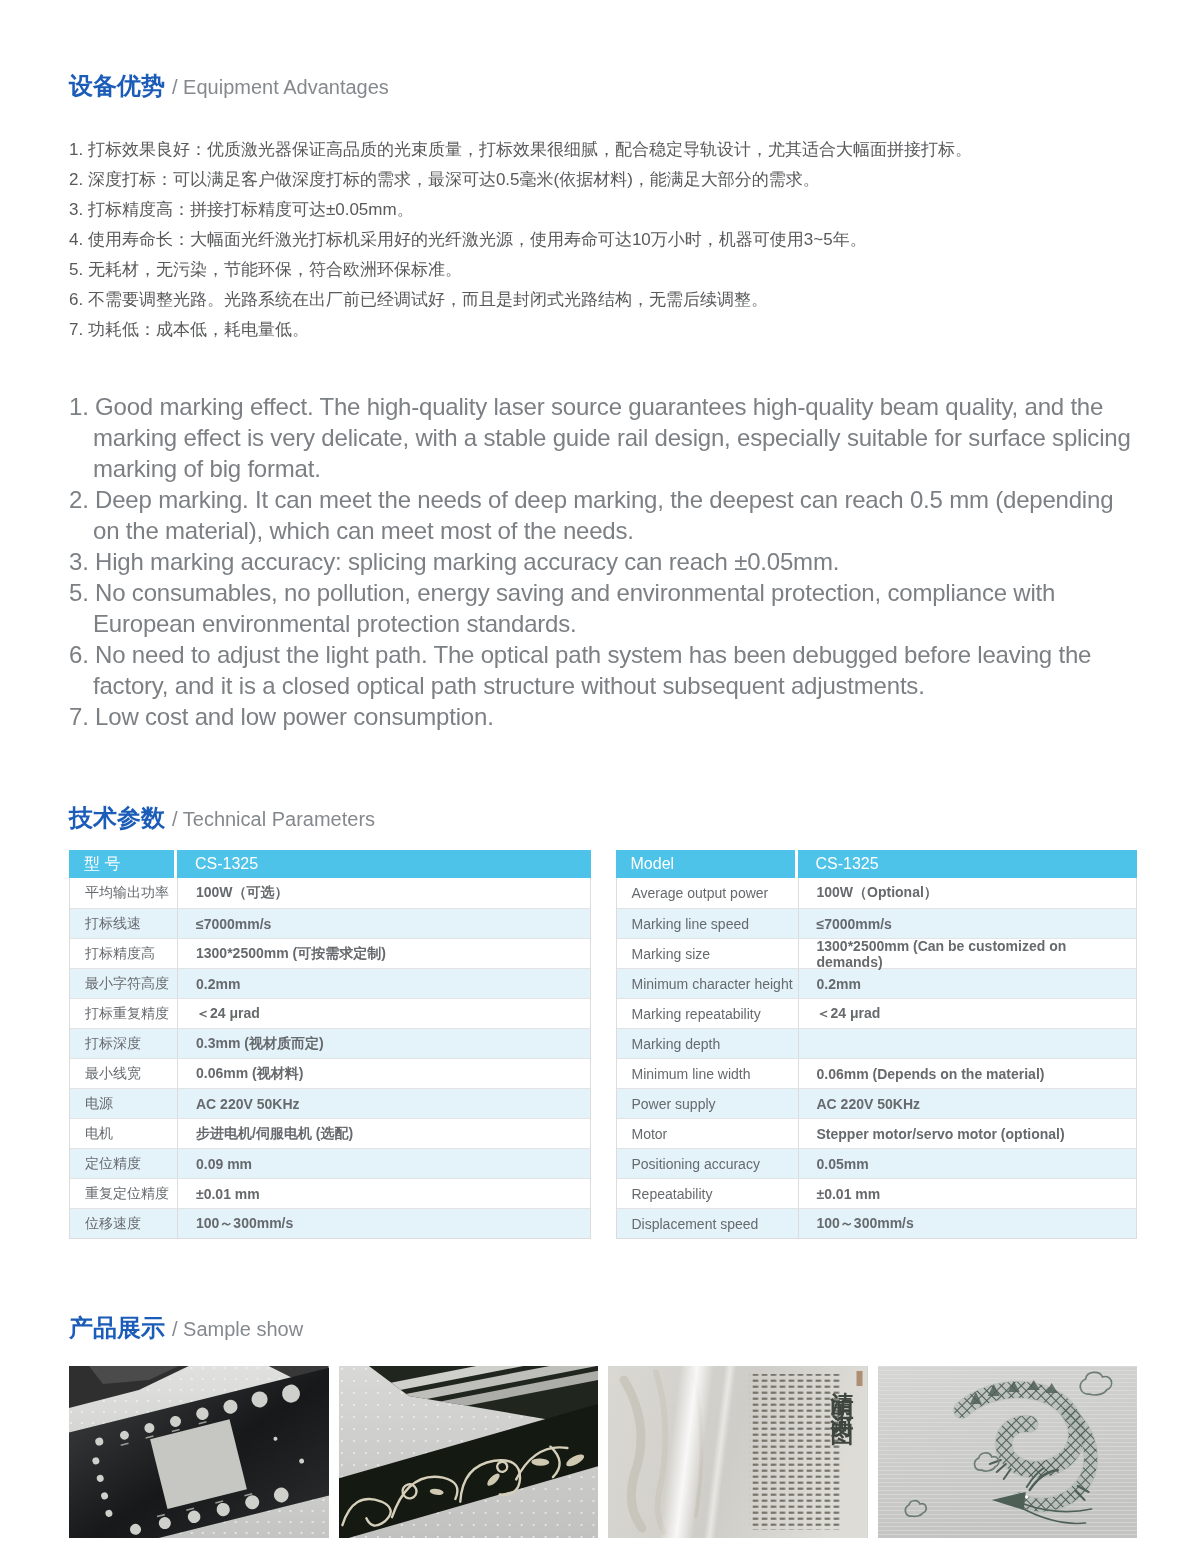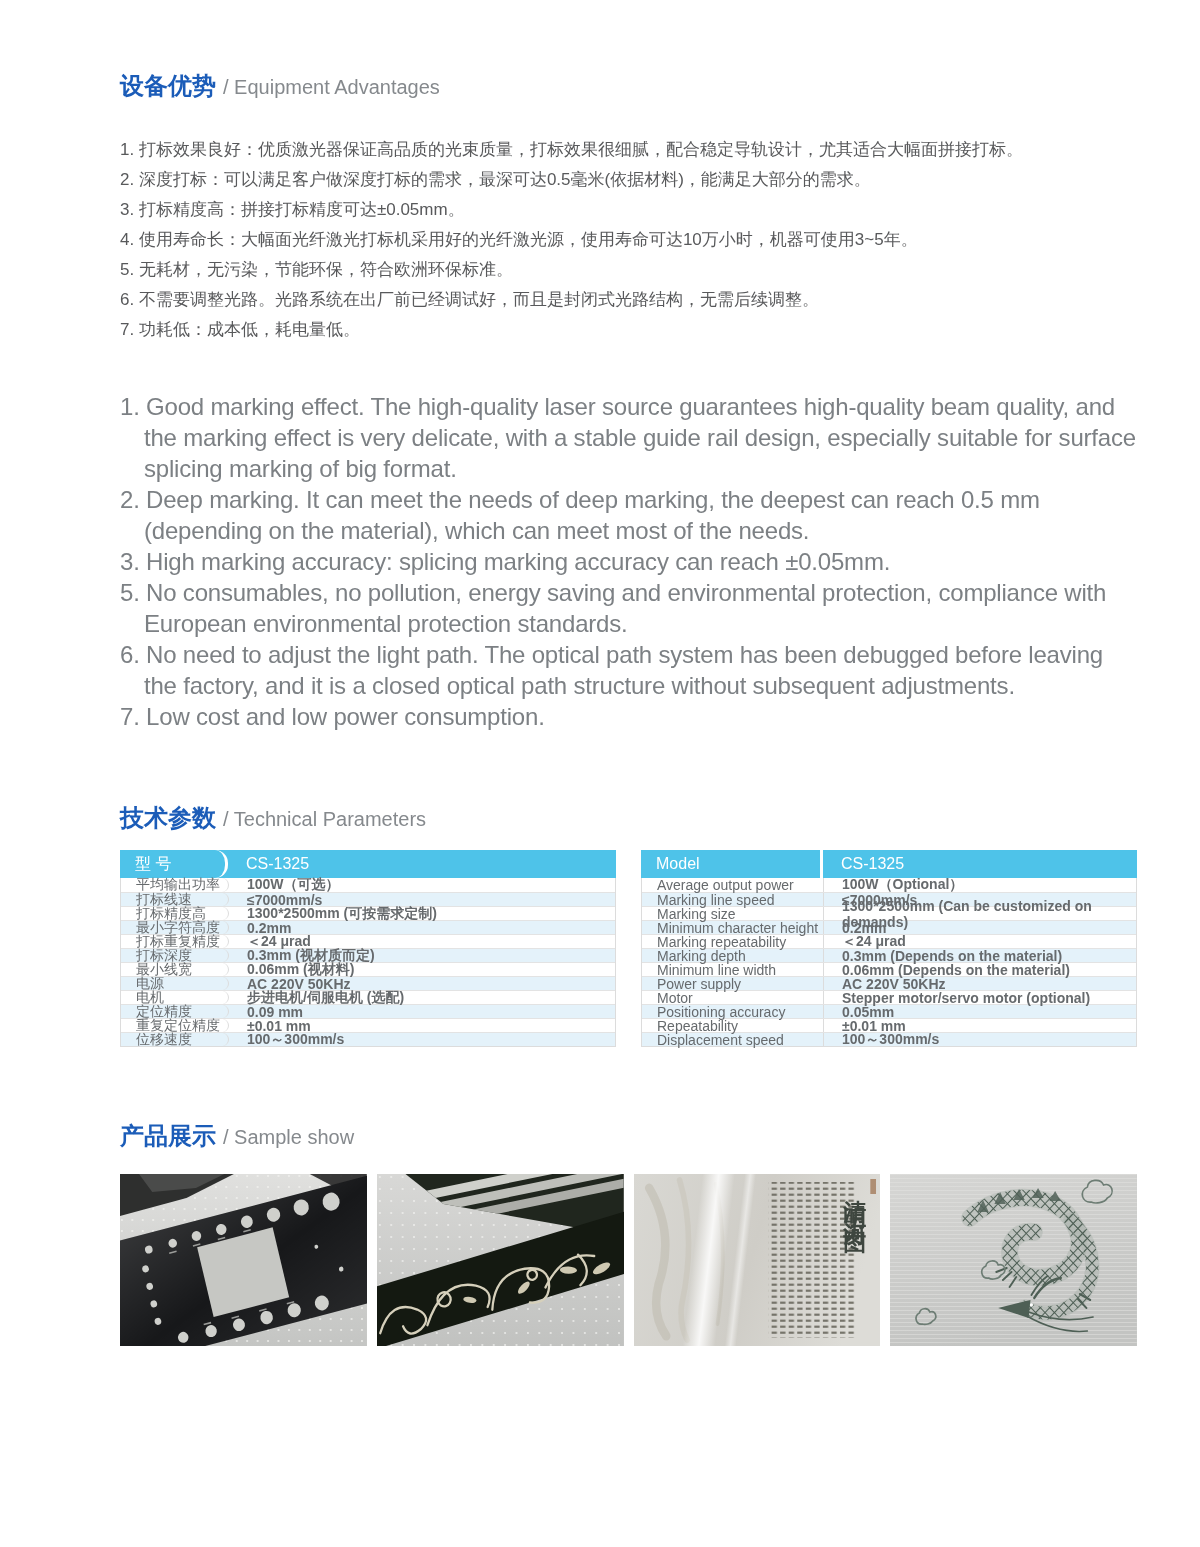--- a/index.html
+++ b/index.html
@@ -1,21 +1,21 @@
 <!DOCTYPE html>
 <html><head>
 <meta charset="utf-8">
 <style>
   * { margin:0; padding:0; box-sizing:border-box; }
   html,body { background:#ffffff; }
   body {
     width:1200px; height:1547px; position:relative; overflow:hidden;
     font-family:"Liberation Sans","DejaVu Sans",sans-serif;
   }
-  .page { padding:0 63px 0 100px;margin-left:20px; }
+  .page { padding:0 63px 0 69px; }
 
   
   .sec-title { display:flex; align-items:baseline; line-height:28px; }
   .t-zh { font-size:24px; font-weight:700; color:#1b5cb8; }
   .t-en { font-size:20px; font-weight:400; color:#85898d; margin-left:7px; }
 
   
   ul.adv { list-style:none; }
   .zh-list { margin-top:34px; font-size:17px; line-height:30px; color:#58595b; }
   .en-list { margin-top:46px; font-size:24px; line-height:31px; color:#7c8084; letter-spacing:-0.2px; }
@@ -25,27 +25,27 @@
   .sec-advantages { padding-top:72px; }
   
   .sec-params .sec-title { margin-top:72px; }
   .tables { display:flex; gap:25px; margin-top:17px; }
   .ptable { width:524px; font-size:14px; }
   .ptable .thead { display:flex; background:#4ec3e9; color:#ffffff; height:28px; }
   .ptable .th { display:flex; align-items:center; font-size:16px; }
   .ptable .th.col-label { border-right:3px solid #ffffff; padding-left:15px; }
   .ptable .th.col-value { flex:1; padding-left:18px; }
   .ptable .tbody { border:1px solid #dcdcdc; border-top:none; color:#666a6d; }
-  .ptable .trow { display:flex; height:14px; }
+  .ptable .trow { display:flex; height:30px; }
   .ptable .trow + .trow { border-top:1px solid #e3e3e3; }
   .ptable .trow:nth-child(even) { background:#e4f2fa; }
   .ptable .td { display:flex; align-items:center; }
   .ptable .td.col-label { border-right:1px solid #dcdcdc; padding-left:15px; }
   .ptable .td.col-value { flex:1; padding-left:18px;font-weight:bold; }
-  .ptable.zh .col-label { width:108px; flex:none;border-radius:13px; }
+  .ptable.zh .col-label { width:108px; flex:none; }
   .ptable.en .col-label { width:182px; flex:none; }
 
   
   .sec-samples .sec-title { margin-top:75px; }
   .samples { display:flex; gap:10px; margin-top:23px; }
   .sample { width:260px; height:172px; position:relative; overflow:hidden; background:#cccdcb; }
   .sample svg { display:block; width:100%; height:100%; }
   .calligraphy {
     position:absolute; right:9px; top:7px;
     writing-mode:vertical-rl; text-orientation:upright;
@@ -165,21 +165,20 @@
             <div class="trow">
               <div class="td col-label">Minimum character height</div>
               <div class="td col-value">0.2mm</div>
             </div>
             <div class="trow">
               <div class="td col-label">Marking repeatability</div>
               <div class="td col-value">＜24 μrad</div>
             </div>
             <div class="trow">
               <div class="td col-label">Marking depth</div>
-              <div class="td col-value">0.3mm (Depends on the material)</div>
             </div>
             <div class="trow">
               <div class="td col-label">Minimum line width</div>
               <div class="td col-value">0.06mm (Depends on the material)</div>
             </div>
             <div class="trow">
               <div class="td col-label">Power supply</div>
               <div class="td col-value">AC 220V 50KHz</div>
             </div>
             <div class="trow">

